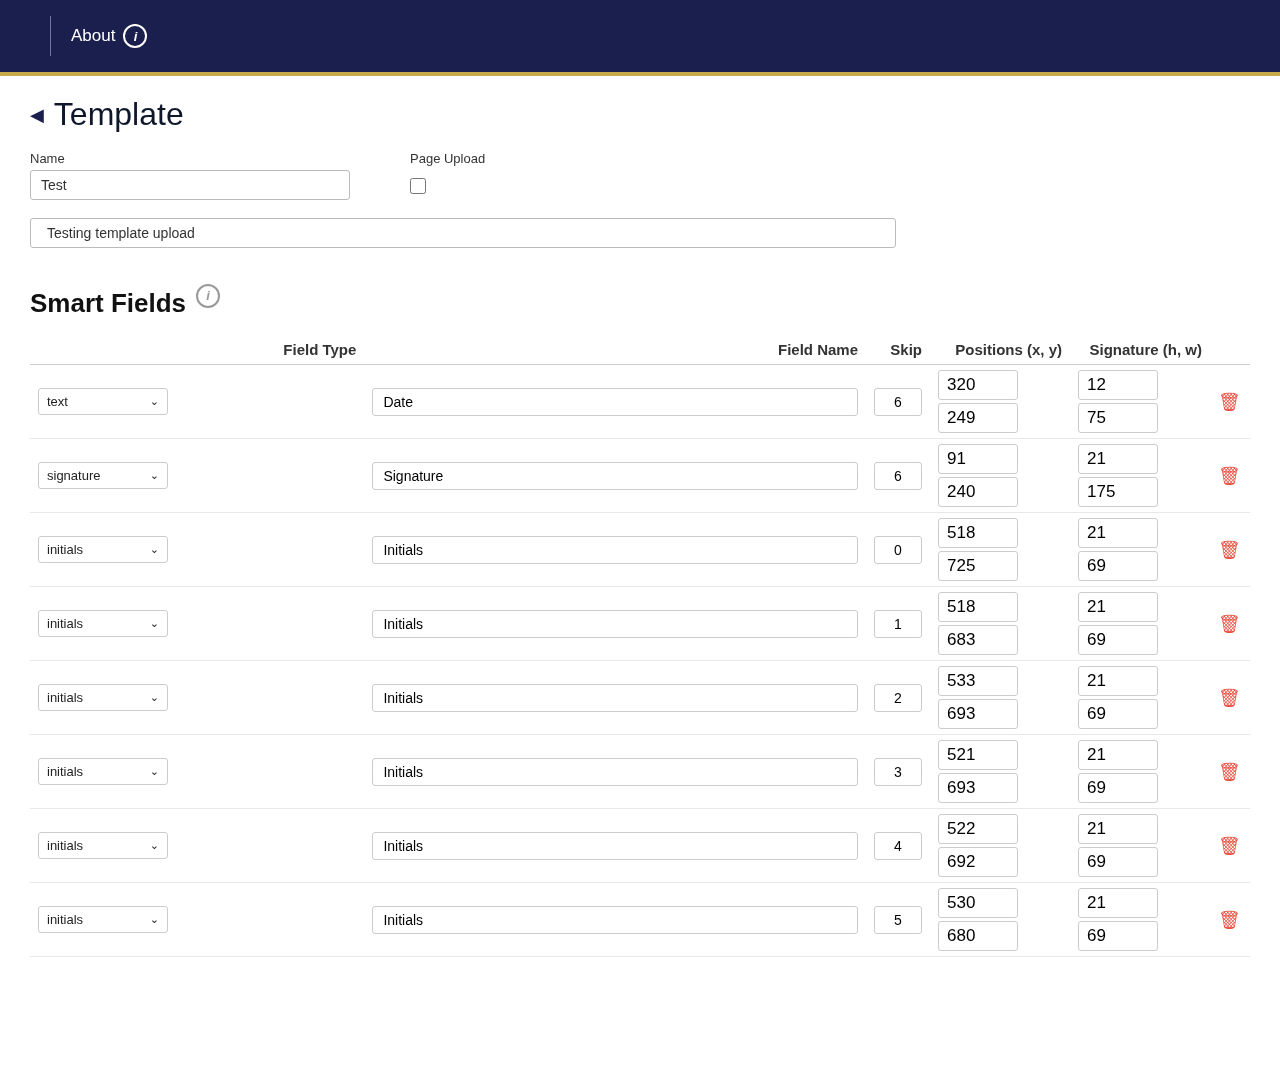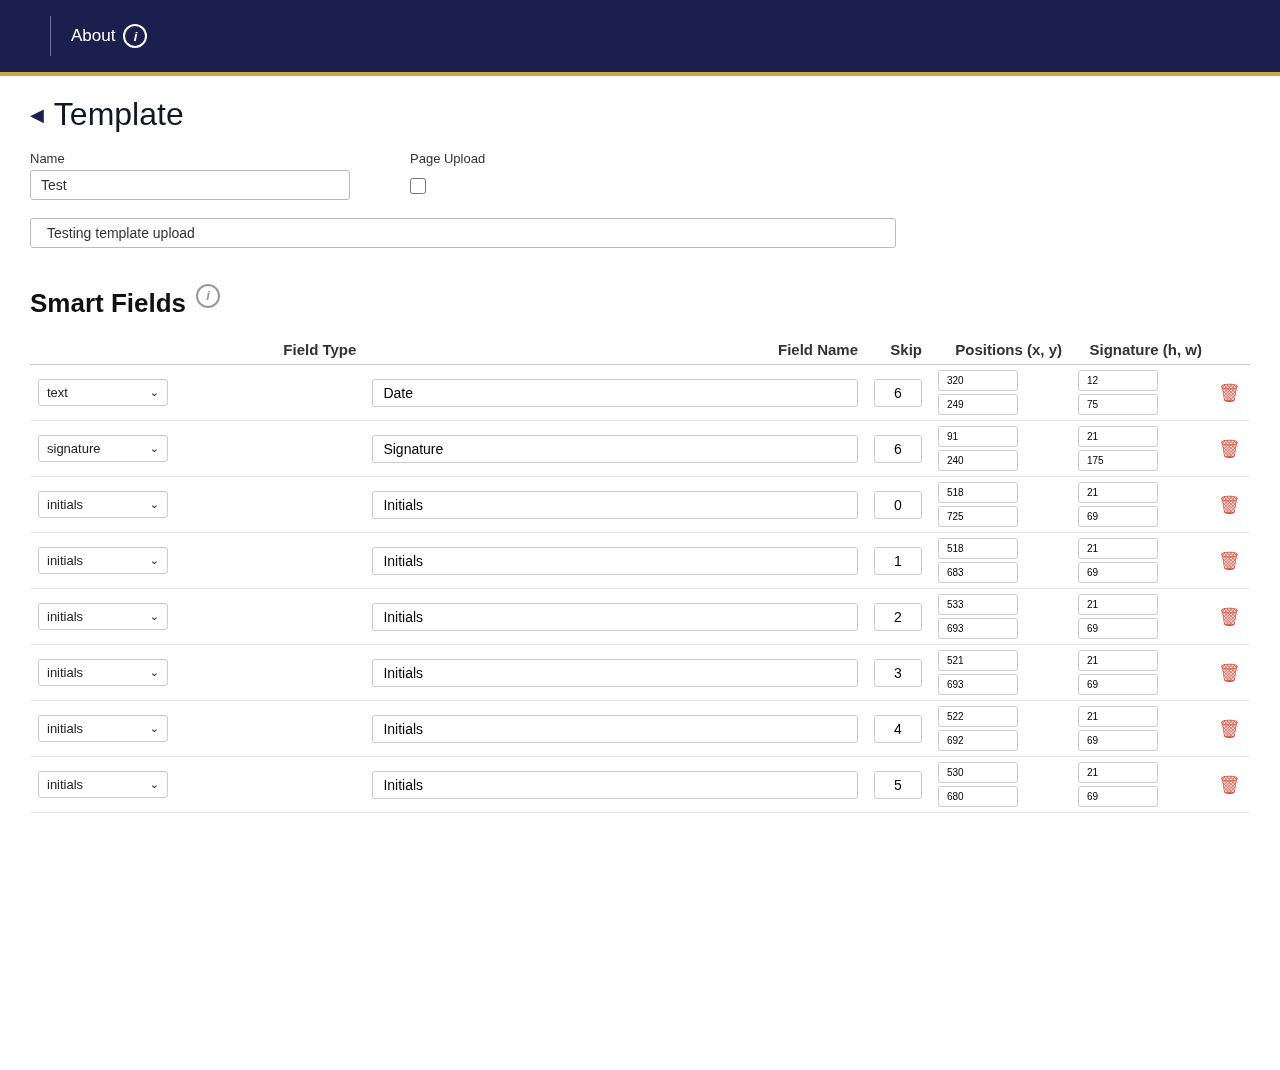--- a/index.html
+++ b/index.html
@@ -212,21 +212,21 @@
     }
     .pos-dim-cell {
       display: flex;
       flex-direction: column;
       gap: 3px;
     }
     .pos-dim-cell input {
       border: 1px solid #ccc;
       border-radius: 3px;
       padding: 4px 8px;
-      font-size: 10px;
+      font-size: 17px;
       width: 80px;
     }
     .delete-btn {
       background: none;
       border: none;
       cursor: pointer;
       color: #c0392b;
       font-size: 18px;
     }
     

